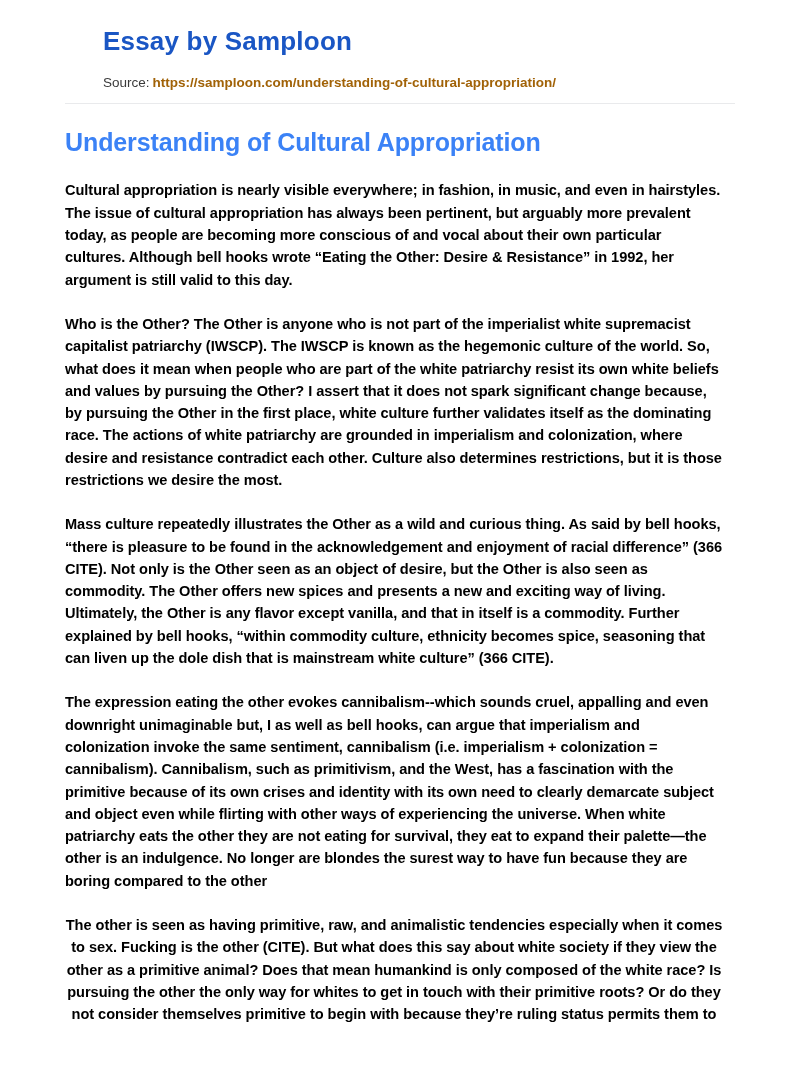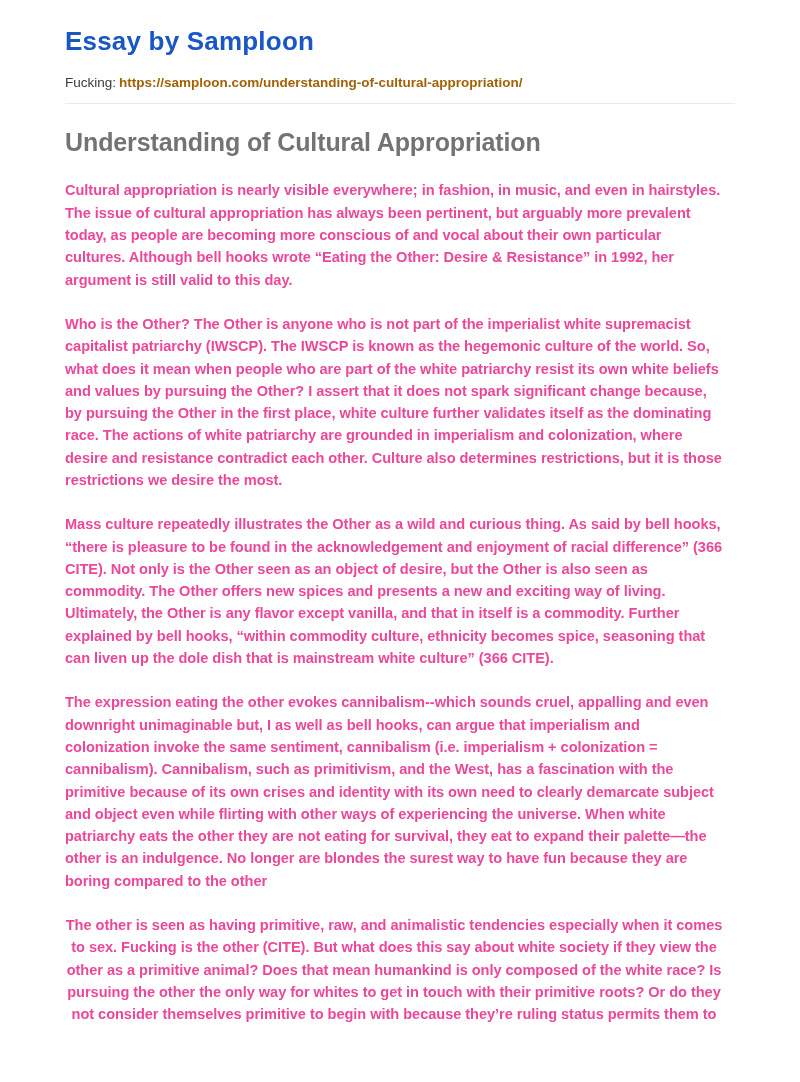--- a/index.html
+++ b/index.html
@@ -17,20 +17,21 @@
   .page {
     width: 800px;
     min-height: 1082px;
     background: #ffffff;
     box-sizing: border-box;
     padding: 0 65px;
     position: relative;
   }
   .brand-bar {
     padding-top: 27px;
+    margin-left: 38px;
   }
   .brand-title {
     font-size: 26px;
     font-weight: 700;
     color: #1a56c4;
     letter-spacing: 0.2px;
     line-height: 1.15;
     margin: 0;
   }
   .source-line {
@@ -54,51 +55,51 @@
     margin-top: 12px;
     border: 0;
     border-top: 1px solid #e9eaec;
     height: 0;
     width: 100%;
   }
   .doc-title {
     margin: 23px 0 0 0;
     font-size: 25px;
     font-weight: 700;
-    color: #737373;
+    color: #3b82f6;
     letter-spacing: -0.1px;
     line-height: 1.2;
   }
   .article {
     margin-top: 22px;
   }
   .article p {
     margin: 0 12px 22px 0;
     font-size: 14.6px;
     line-height: 22.3px;
     font-weight: 600;
-    color: #ec4899;
+    color: #000000;
     text-align: left;
     letter-spacing: -0.05px;
   }
   .article p:last-child {
     margin-bottom: 0;
     text-align: center;
   }
 </style>
 </head>
 <body>
 
 <div class="page">
 
   <header class="brand-bar">
     <div class="brand-title">Essay by Samploon</div>
 
     <div class="source-line">
-      <span class="source-label">Fucking:</span><a class="source-url" href="#">https://samploon.com/understanding-of-cultural-appropriation/</a>
+      <span class="source-label">Source:</span><a class="source-url" href="#">https://samploon.com/understanding-of-cultural-appropriation/</a>
     </div>
   </header>
 
   <hr class="divider">
 
   <h1 class="doc-title">Understanding of Cultural Appropriation</h1>
 
   <article class="article">
     <p>Cultural appropriation is nearly visible everywhere; in fashion, in music, and even in hairstyles. The issue of cultural appropriation has always been pertinent, but arguably more prevalent today, as people are becoming more conscious of and vocal about their own particular cultures. Although bell hooks wrote “Eating the Other: Desire &amp; Resistance” in 1992, her argument is still valid to this day.</p>
     <p>Who is the Other? The Other is anyone who is not part of the imperialist white supremacist capitalist patriarchy (IWSCP). The IWSCP is known as the hegemonic culture of the world. So, what does it mean when people who are part of the white patriarchy resist its own white beliefs and values by pursuing the Other? I assert that it does not spark significant change because, by pursuing the Other in the first place, white culture further validates itself as the dominating race. The actions of white patriarchy are grounded in imperialism and colonization, where desire and resistance contradict each other. Culture also determines restrictions, but it is those restrictions we desire the most.</p>

